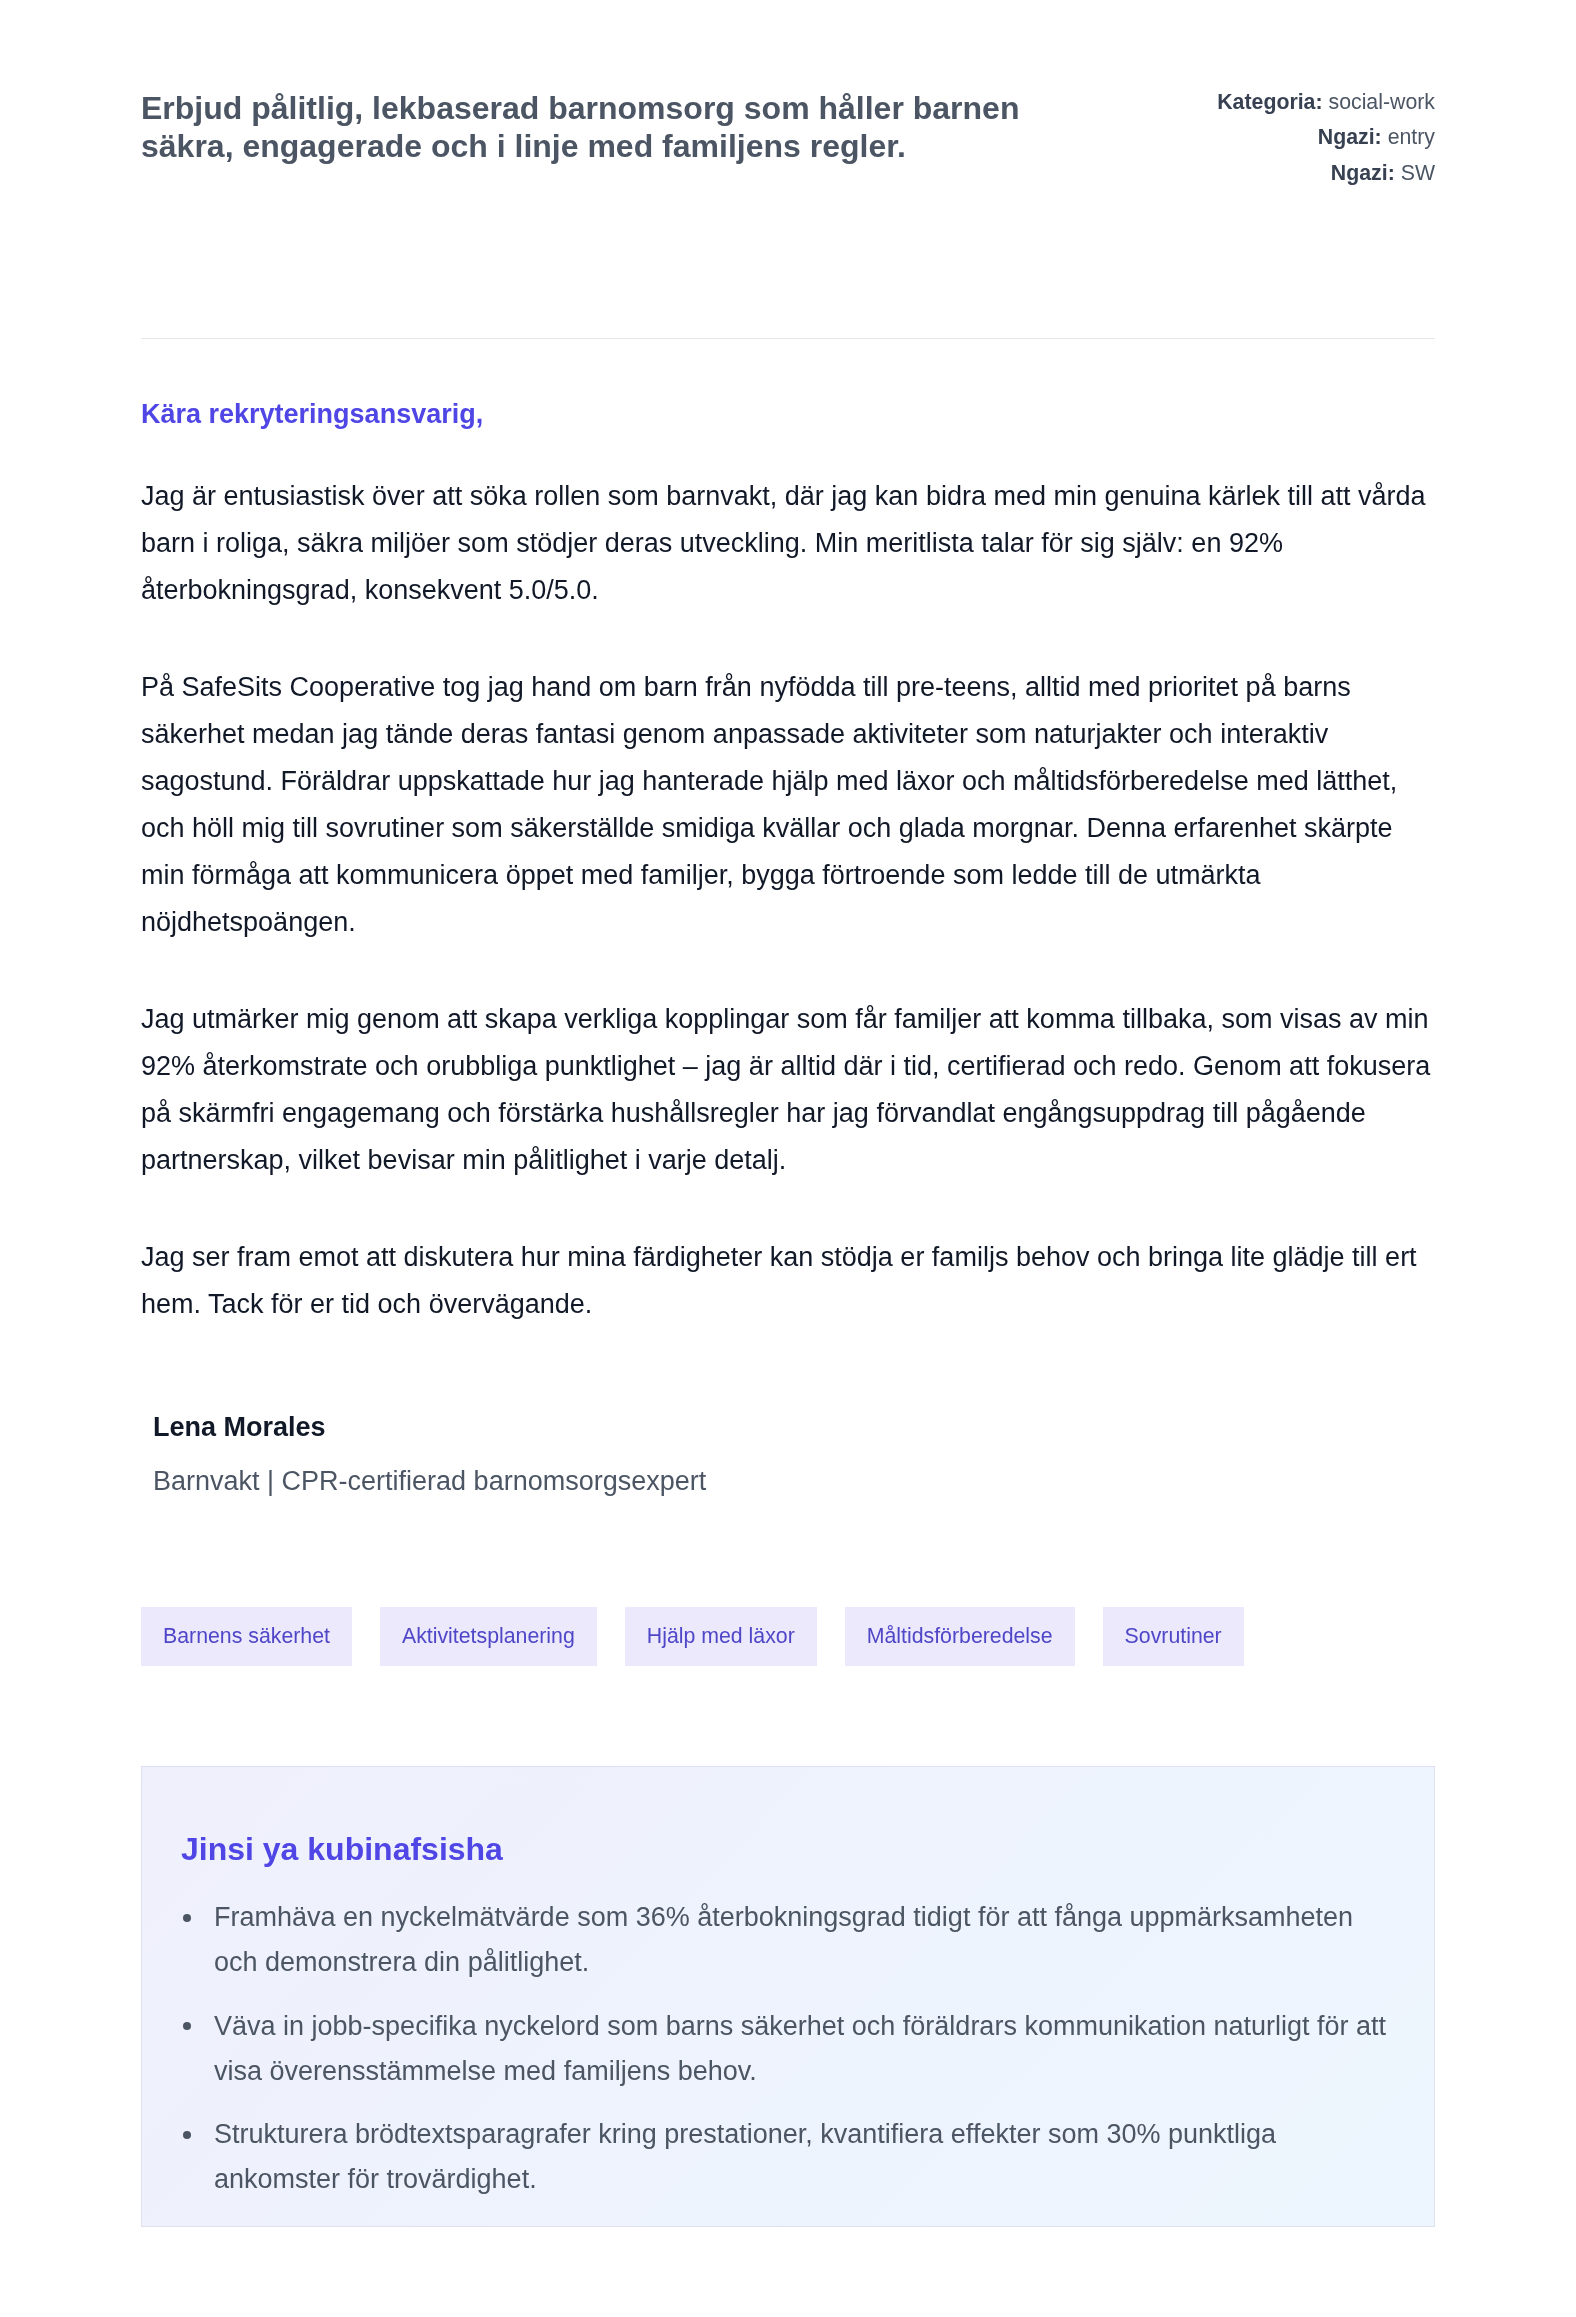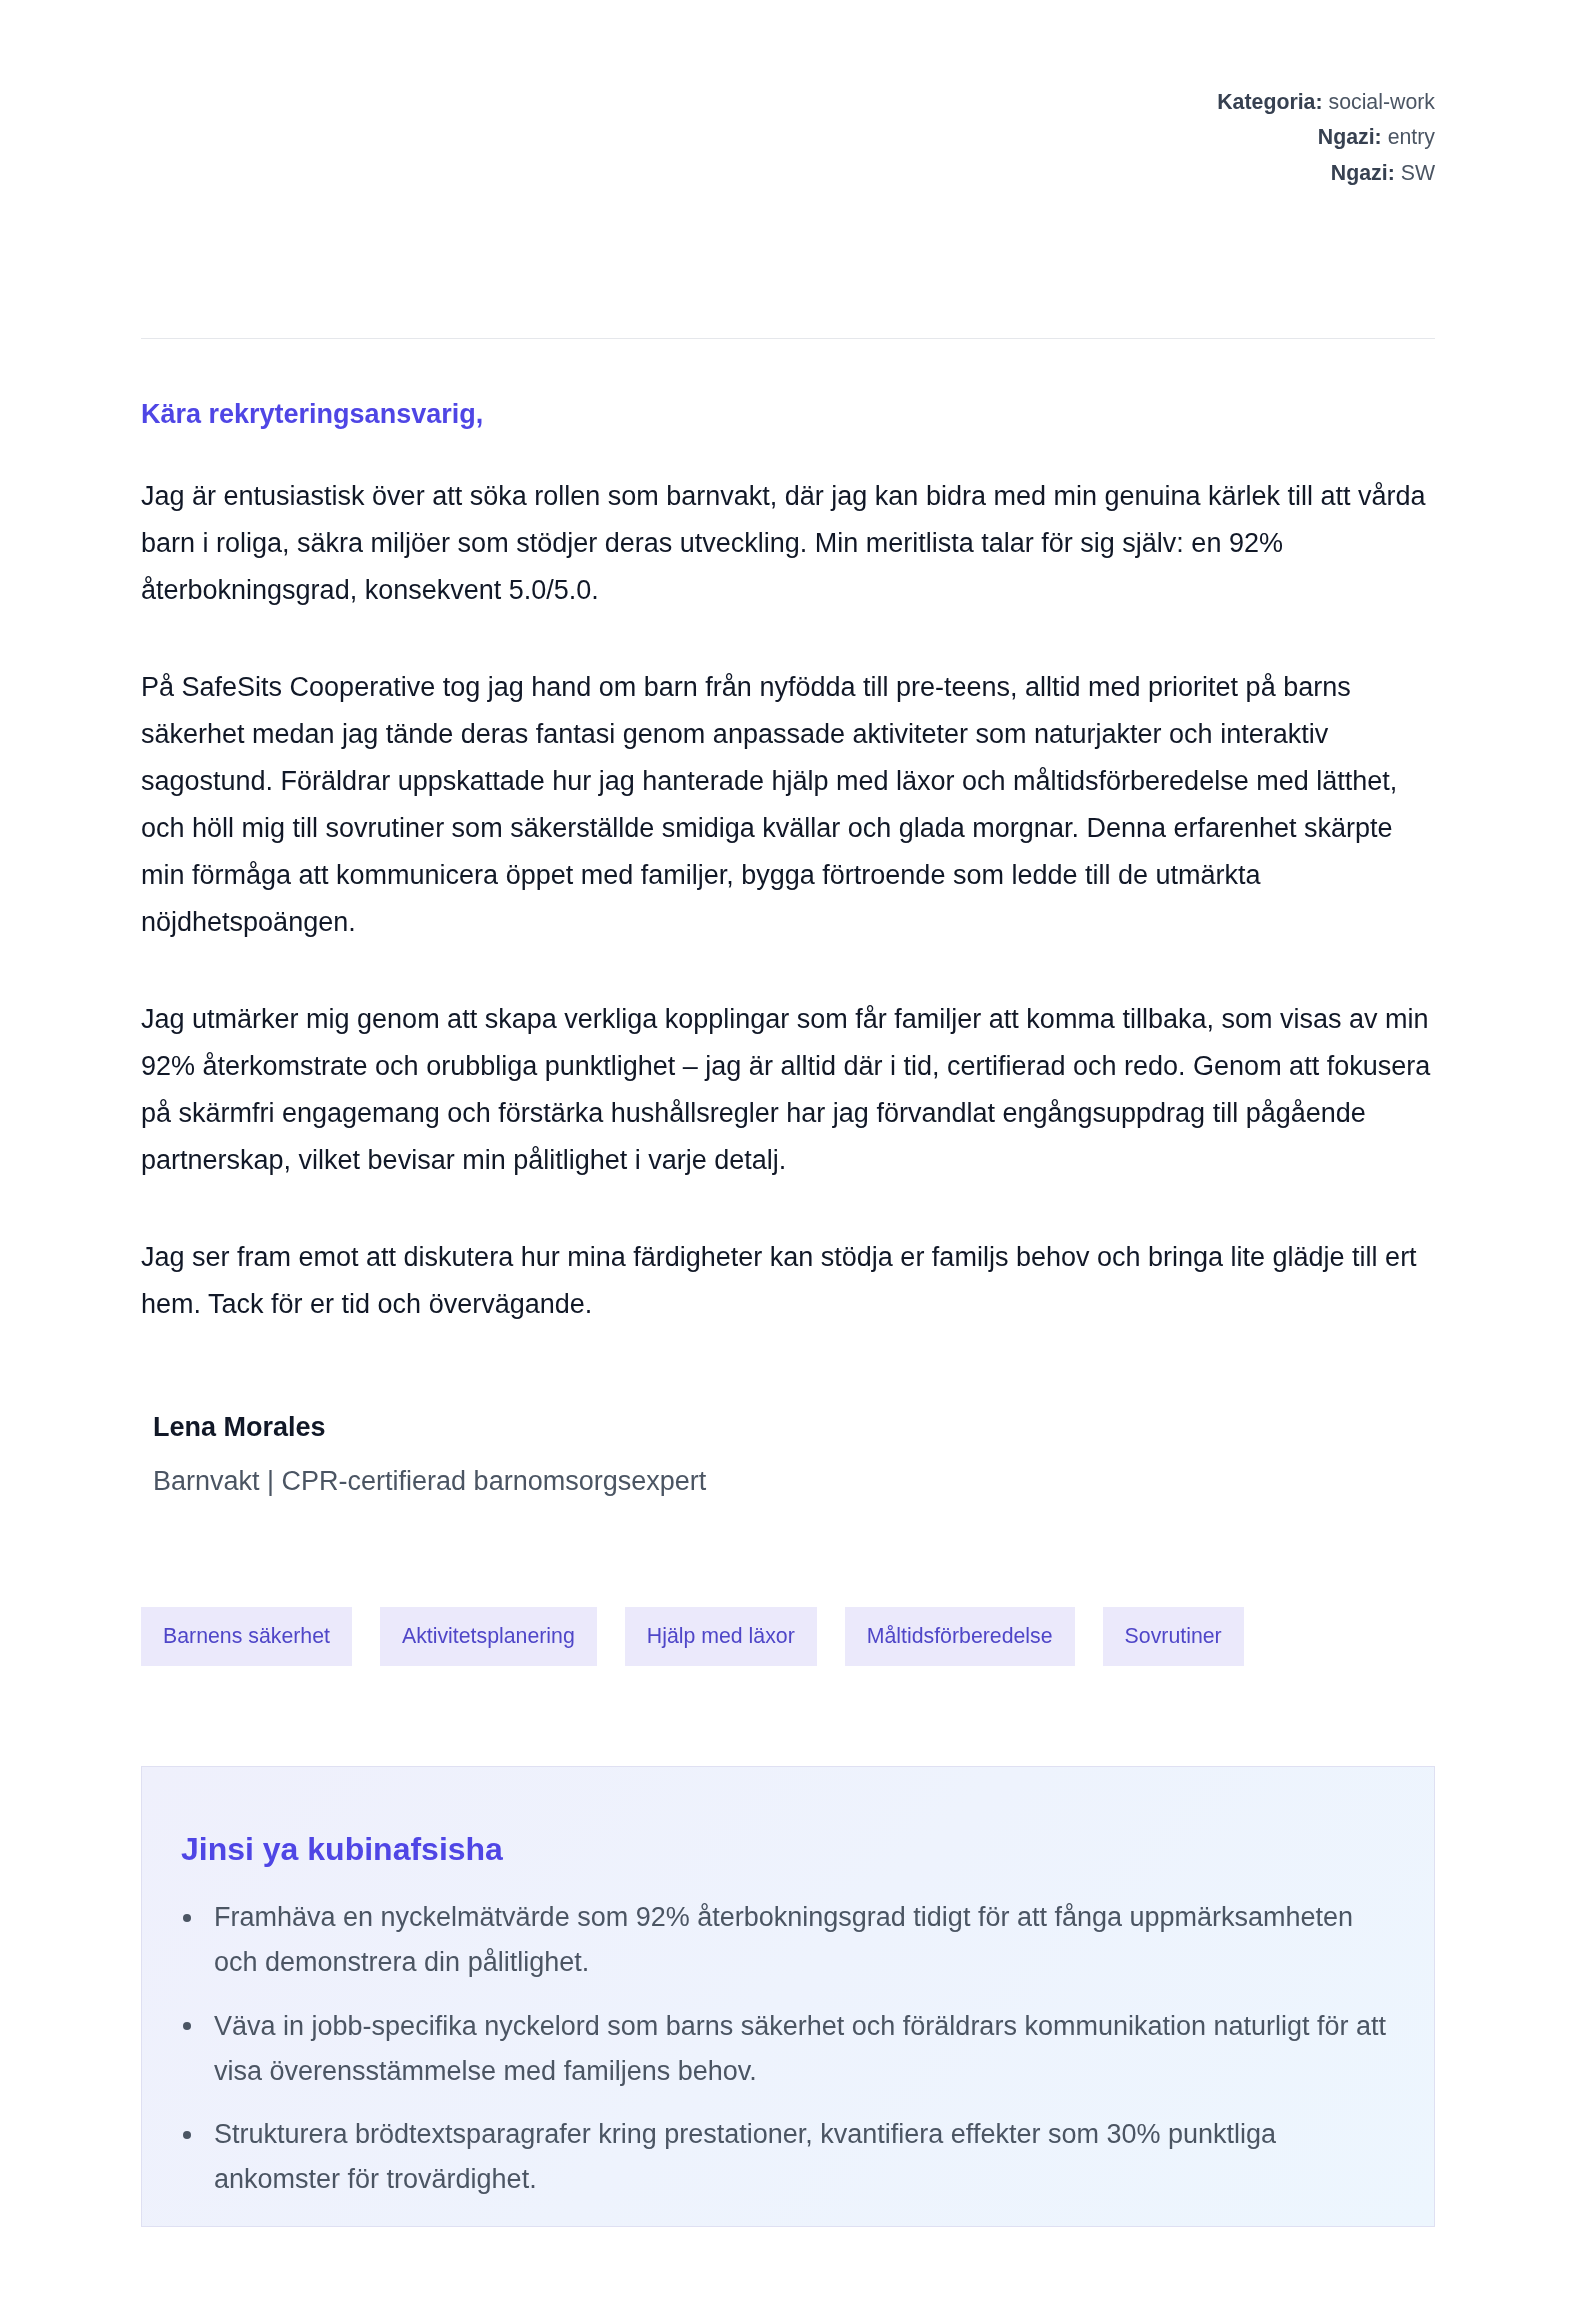--- a/index.html
+++ b/index.html
@@ -27,20 +27,21 @@
   .tips li { position: relative; padding-left: 33px; margin-bottom: 18.6px; font-size: 27px; line-height: 45px; color: #4b5563; }
   .tips li .bullet { position: absolute; left: 1.9px; top: 18.6px; width: 8.3px; height: 8.3px; border-radius: 50%; background: #4b5563; }
 </style>
 </head>
 <body>
 
 <div class="page">
 
   <header class="header">
     <div class="title-block">
+      <p class="subtitle">Erbjud pålitlig, lekbaserad barnomsorg som håller barnen säkra, engagerade och i linje med familjens regler.</p>
     </div>
 
     <div class="meta">
       <div class="row">
         <b>Kategoria:</b>
         <span>social-work</span>
       </div>
       <div class="row">
         <b>Ngazi:</b>
         <span>entry</span>
@@ -72,21 +73,21 @@
     <span class="tag">Hjälp med läxor</span>
     <span class="tag">Måltidsförberedelse</span>
     <span class="tag">Sovrutiner</span>
   </div>
 
   <section class="tips">
     <h3>Jinsi ya kubinafsisha</h3>
     <ul>
       <li>
         <span class="bullet"></span>
-        <span>Framhäva en nyckelmätvärde som 92% återbokningsgrad tidigt för att fånga uppmärksamheten och demonstrera din pålitlighet.</span>
+        <span>Framhäva en nyckelmätvärde som 36% återbokningsgrad tidigt för att fånga uppmärksamheten och demonstrera din pålitlighet.</span>
       </li>
       <li>
         <span class="bullet"></span>
         <span>Väva in jobb-specifika nyckelord som barns säkerhet och föräldrars kommunikation naturligt för att visa överensstämmelse med familjens behov.</span>
       </li>
       <li>
         <span class="bullet"></span>
         <span>Strukturera brödtextsparagrafer kring prestationer, kvantifiera effekter som 30% punktliga ankomster för trovärdighet.</span>
       </li>
     </ul>

